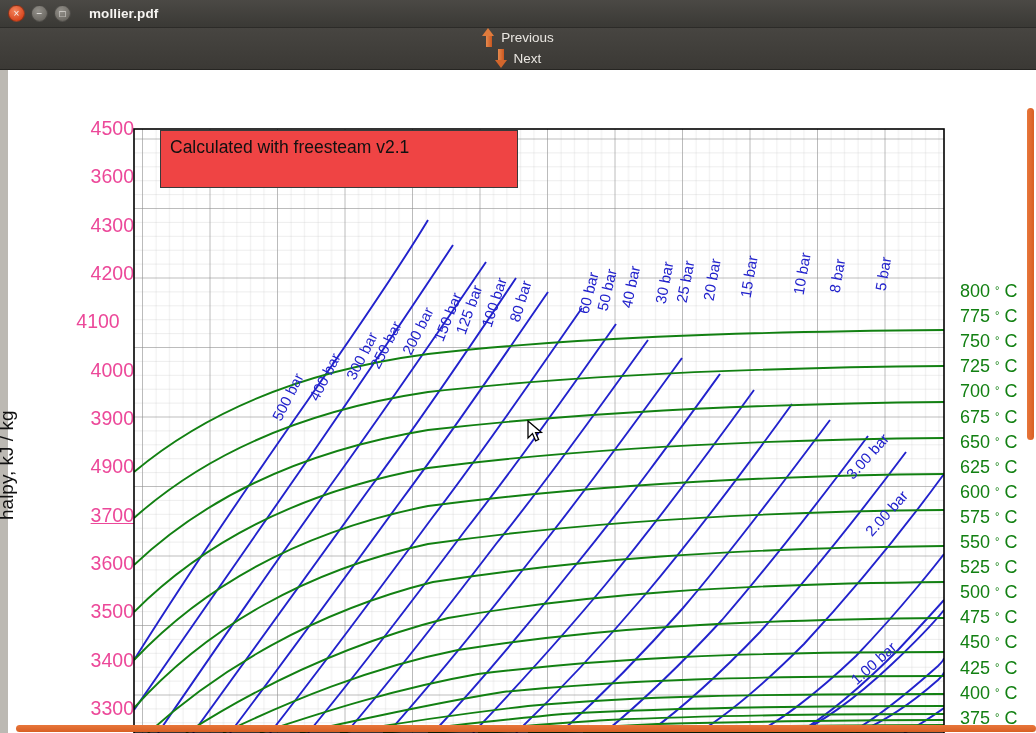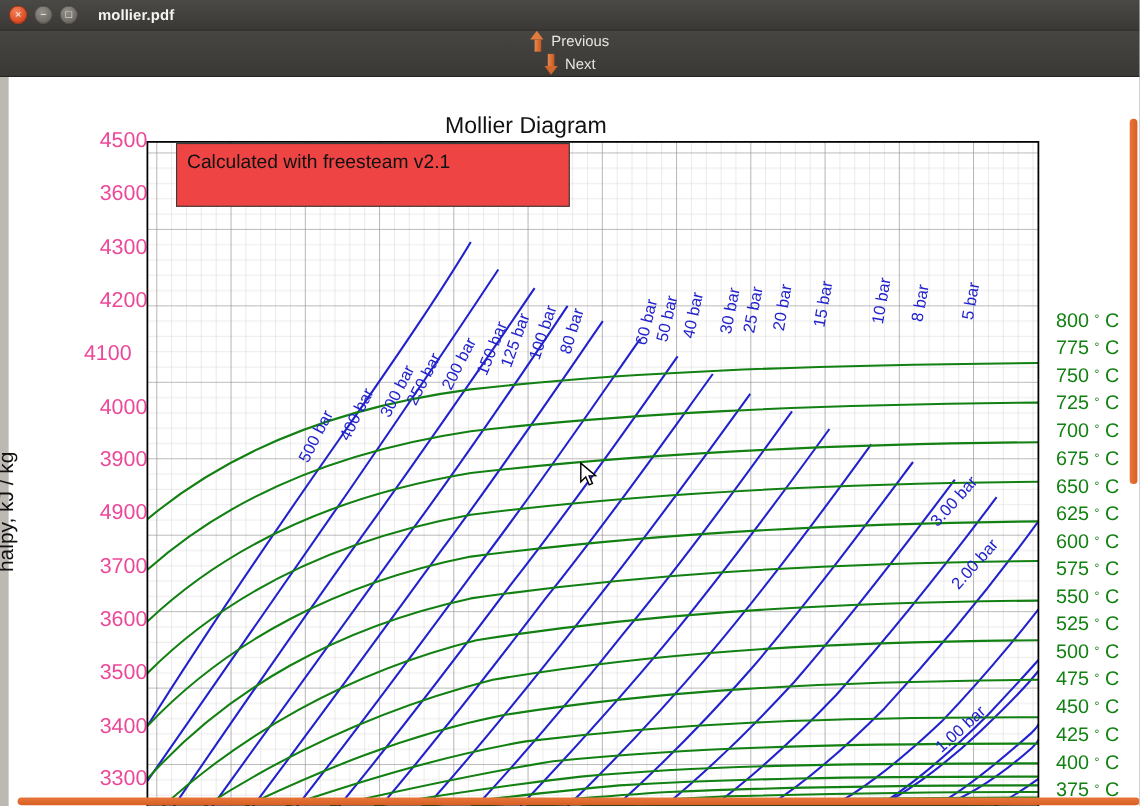--- a/index.html
+++ b/index.html
@@ -232,34 +232,33 @@
     </div>
 
     <span id="zoom-value">153%</span>
     <span id="zoom-caret">▼</span>
   </div>
 
   <div id="docview">
     <div id="page-left-edge"></div>
     <div id="page-sheet">
 
-      <div id="chart-title">Mollier Diagram</div>
 
       <div id="ylabel">halpy, kJ / kg</div>
 
       <div id="ytick-col">
           <div class="ytick" style="top: 49px;">4500</div>
           <div class="ytick" style="top: 97.32px;">3600</div>
           <div class="ytick" style="top: 145.64px;">4300</div>
           <div class="ytick" style="top: 193.96px;">4200</div>
           <div class="ytick" style="top: 242.28px; text-align: center;">4100</div>
           <div class="ytick" style="top: 290.6px;">4000</div>
           <div class="ytick" style="top: 338.92px;">3900</div>
           <div class="ytick" style="top: 387.24px;">4900</div>
-          <div class="ytick" style="top: 435.56px;">3700</div>
+          <div class="ytick" style="top: 435.56px; text-decoration: underline;">3700</div>
           <div class="ytick" style="top: 483.88px;">3600</div>
           <div class="ytick" style="top: 532.2px;">3500</div>
           <div class="ytick" style="top: 580.52px;">3400</div>
           <div class="ytick" style="top: 628.84px;">3300</div>
         </div>
 
       <svg id="plot-svg" width="1020" height="663">
         <defs>
           <pattern id="minorgrid" width="13.5" height="13.9" patternUnits="userSpaceOnUse">
             <path d="M13.5 0V13.9 M0 13.9H13.5" fill="none" stroke="#cccccc" stroke-width="0.7"></path>

